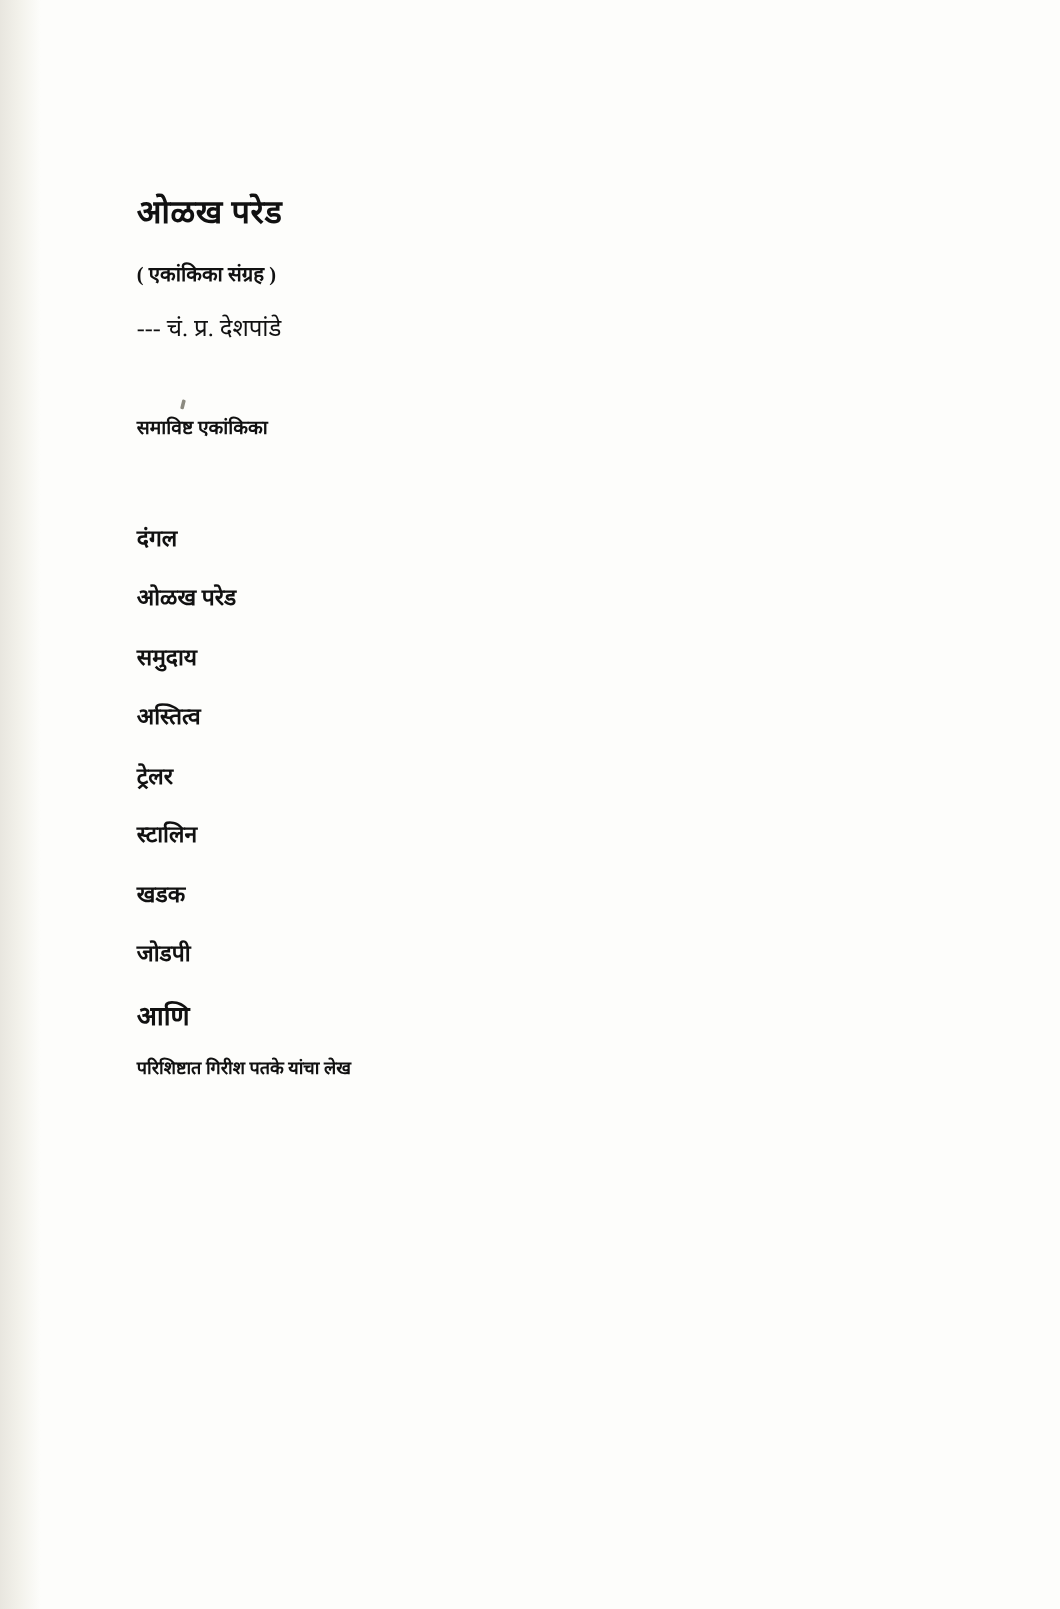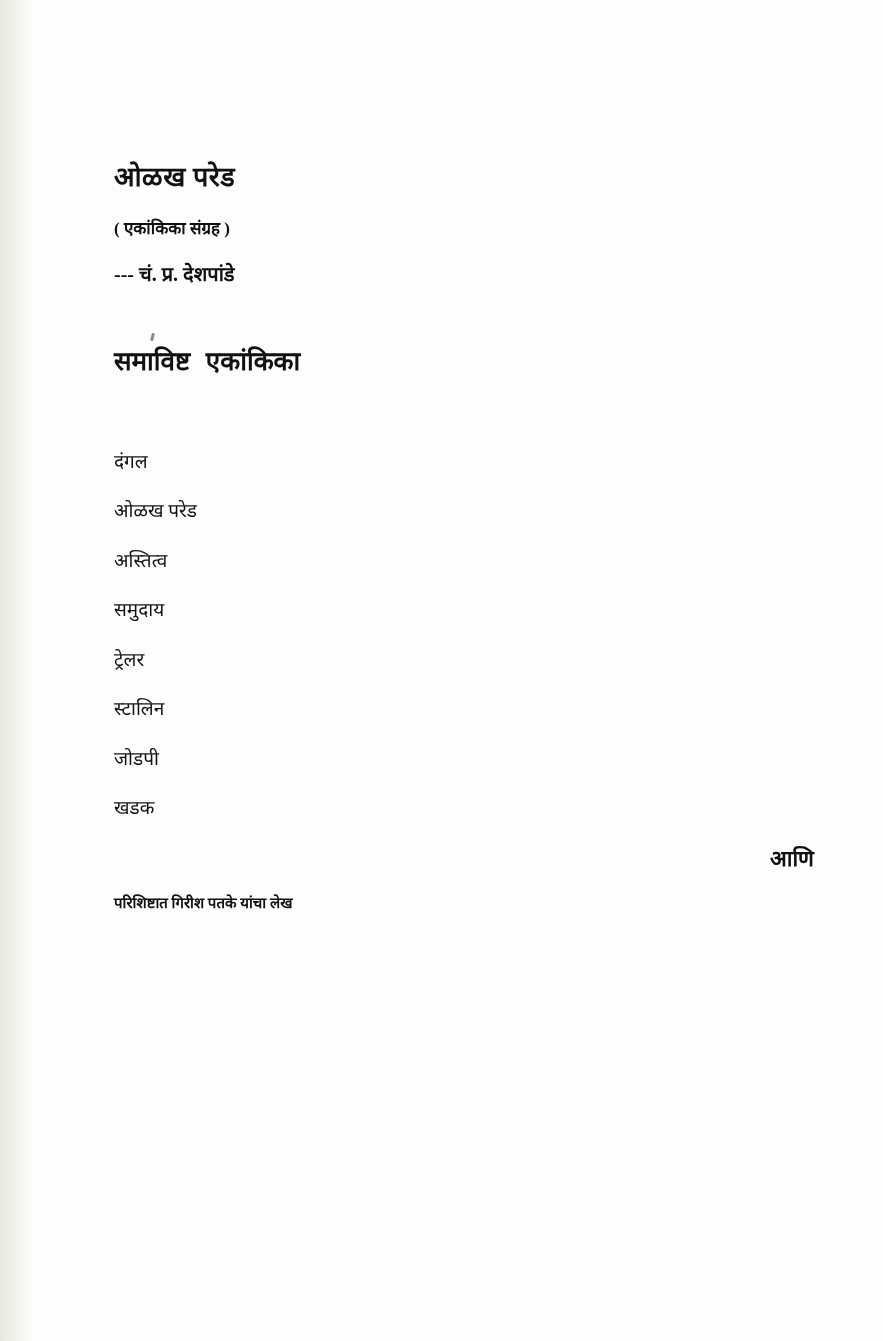--- a/index.html
+++ b/index.html
@@ -47,60 +47,59 @@
   }
   .subtitle {
     font-size: 17px;
     font-weight: bold;
     margin: 0;
     padding-top: 26px;
     line-height: 1.2;
   }
   .author {
     font-size: 20px;
-    font-weight: bold;
+    font-weight: normal;
     margin: 0;
     padding-top: 22px;
     line-height: 1.2;
   }
   .speck {
     position: absolute;
     left: 151px;
     top: 333px;
     width: 3px;
     height: 8px;
     background: #8c8a80;
     transform: rotate(14deg);
     border-radius: 1px;
   }
   .section-heading {
-    font-size: 26px;
+    font-size: 16px;
     font-weight: bold;
     margin: 0;
     padding-top: 62px;
     line-height: 1.2;
-    font-family: Liberation Mono, monospace;
   }
   .toc {
     list-style: none;
     margin: 0;
     padding: 58px 0 0 0;
   }
   .toc li {
     font-size: 19px;
     line-height: 49.5px;
     white-space: nowrap;
+    font-weight: bold;
   }
   .conjunction {
     font-size: 22px;
     font-weight: bold;
     margin: 0;
     padding-top: 13px;
     line-height: 1.2;
-    text-align: right;
   }
   .appendix {
     font-size: 15px;
     font-weight: bold;
     margin: 0;
     padding-top: 22px;
     line-height: 1.2;
   }
 </style>
 </head>
@@ -113,24 +112,24 @@
   <div class="content">
     <h1 class="title">ओळख परेड</h1>
     <p class="subtitle">( एकांकिका संग्रह )</p>
     <p class="author">--- चं. प्र. देशपांडे</p>
 
     <h2 class="section-heading">समाविष्ट एकांकिका</h2>
 
     <ul class="toc">
       <li>दंगल</li>
       <li>ओळख परेड</li>
+      <li>समुदाय</li>
       <li>अस्तित्व</li>
-      <li>समुदाय</li>
       <li>ट्रेलर</li>
       <li>स्टालिन</li>
+      <li>खडक</li>
       <li>जोडपी</li>
-      <li>खडक</li>
     </ul>
 
     <p class="conjunction">आणि</p>
     <p class="appendix">परिशिष्टात गिरीश पतके यांचा लेख</p>
   </div>
 </div>
 
 </body></html>

